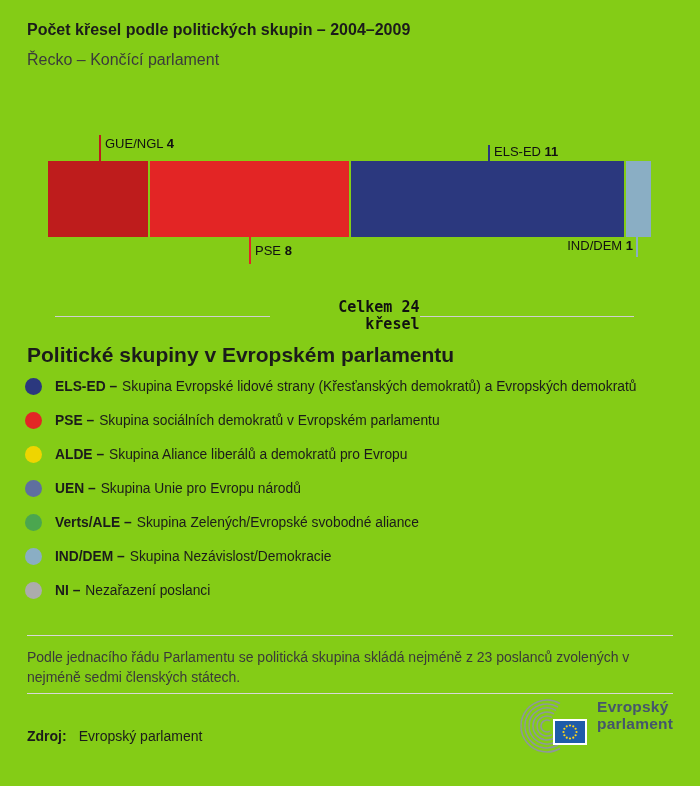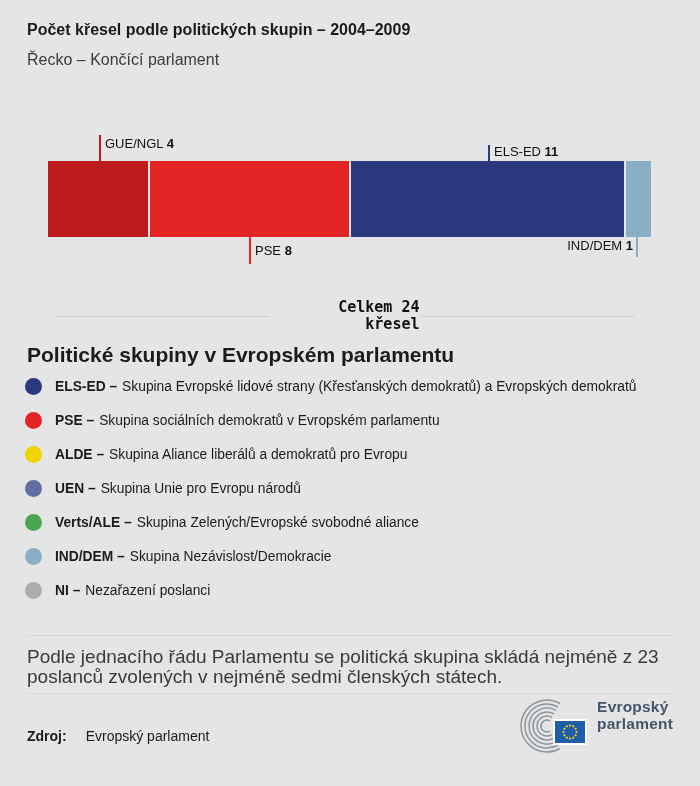--- a/index.html
+++ b/index.html
@@ -1,16 +1,16 @@
 <!DOCTYPE html>
 <html lang="cs"><head>
 <meta charset="utf-8">
 <style>
   html,body{margin:0;padding:0;background:#fff;}
-  #page{position:relative;width:700px;height:786px;background:#e5e5e5;overflow:hidden;
+  #page{position:relative;width:700px;height:786px;background:#84cc16;overflow:hidden;
         font-family:"Liberation Sans",sans-serif;color:#1b1b1b;}
 
   
   .header{padding:19px 27px 0;}
   .title{margin:0;font-size:16px;font-weight:bold;color:#1b1b1b;line-height:21px;}
   .subtitle{margin-top:9px;font-size:16px;color:#3b3b3b;line-height:21px;}
 
   
   .chart{position:relative;margin-top:58px;height:140px;}
   .bar{position:absolute;left:48px;right:49px;top:33px;height:76px;display:flex;gap:2px;}
@@ -34,24 +34,24 @@
   .legend{margin-top:2px;}
   .lrow{display:flex;align-items:center;height:34px;margin-left:25px;white-space:nowrap;
         font-size:13.8px;color:#1b1b1b;}
   .dot{width:17px;height:17px;border-radius:50%;margin-right:13px;flex:none;}
   .ltext b{margin-right:5px;}
 
   
   .hr{border-top:1px solid #d8d8d8;margin:0 27px;height:0;}
   .hr1{margin-top:28px;}
   .hr2{margin-top:6px;}
-  .footnote{margin:11px 27px 0;max-width:632px;font-size:19px;line-height:20px;color:#3a3a3a;}
+  .footnote{margin:11px 27px 0;max-width:632px;font-size:14px;line-height:20px;color:#3a3a3a;}
   .footer{display:flex;justify-content:space-between;align-items:center;margin:4px 27px 0;}
   .source{font-size:14px;align-self:flex-end;margin-bottom:10px;}
-  .source b{margin-right:19px;}
+  .source b{margin-right:12px;}
   .logo{display:flex;align-items:flex-start;gap:9px;}
   .logo-text{font-weight:bold;font-size:15.5px;line-height:17px;color:#44566b;letter-spacing:.2px;}
 </style>
 </head>
 <body>
 
 <div id="page">
 
   <div class="header">
     <h1 class="title">Počet křesel podle politických skupin – 2004–2009</h1>

